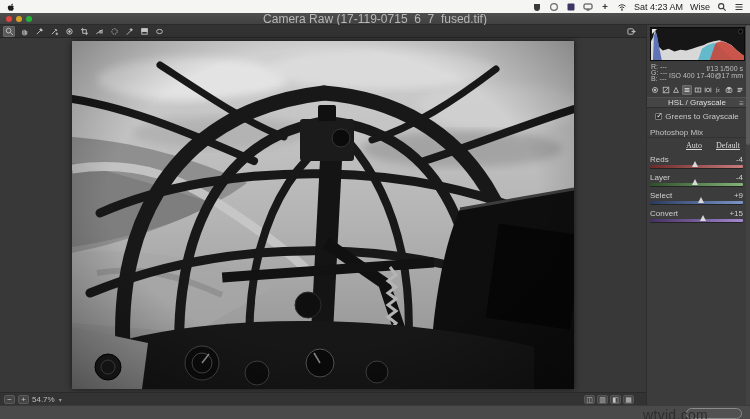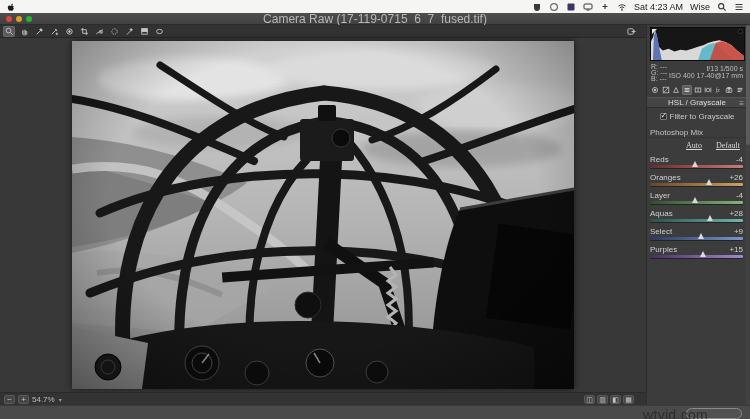--- a/index.html
+++ b/index.html
@@ -419,63 +419,51 @@
             </svg>
           </div>
         </div>
 
       <div class="phead">
         <span>HSL / Grayscale</span>
         <span class="pmenu">≡</span>
       </div>
 
       <div class="convert-row">
-        <span class="checkbox"><span class="mark">✓</span></span><span>Filter to Grayscale</span>
+        <span class="checkbox"><span class="mark">✓</span></span><span>Greens to Grayscale</span>
       </div>
 
       <div class="mix-row">Photoshop Mix</div>
 
       <div class="autodef">
         <span>Auto</span>
         <span>Default</span>
       </div>
 
       <div class="sliders" id="sliders">
           <div class="srow">
             <span class="lab">Reds</span>
             <span class="val">-4</span>
             <div class="strack" style="background:linear-gradient(90deg,#6b2a2a,#c97b7b)"></div>
             <div class="sthumb" style="left:calc(48% - 3px)"></div>
           </div>
           <div class="srow">
-            <span class="lab">Oranges</span>
-            <span class="val">+26</span>
-            <div class="strack" style="background:linear-gradient(90deg,#6b452a,#cfa05e)"></div>
-            <div class="sthumb" style="left:calc(63% - 3px)"></div>
-          </div>
-          <div class="srow">
             <span class="lab">Layer</span>
             <span class="val">-4</span>
             <div class="strack" style="background:linear-gradient(90deg,#2f4f2c,#83b477)"></div>
             <div class="sthumb" style="left:calc(48% - 3px)"></div>
-          </div>
-          <div class="srow">
-            <span class="lab">Aquas</span>
-            <span class="val">+28</span>
-            <div class="strack" style="background:linear-gradient(90deg,#27514e,#6fb5ae)"></div>
-            <div class="sthumb" style="left:calc(64% - 3px)"></div>
           </div>
           <div class="srow">
             <span class="lab">Select</span>
             <span class="val">+9</span>
             <div class="strack" style="background:linear-gradient(90deg,#2a3a5e,#7b95c9)"></div>
             <div class="sthumb" style="left:calc(54.50000000000001% - 3px)"></div>
           </div>
           <div class="srow">
-            <span class="lab">Purples</span>
+            <span class="lab">Convert</span>
             <span class="val">+15</span>
             <div class="strack" style="background:linear-gradient(90deg,#443060,#a488cf)"></div>
             <div class="sthumb" style="left:calc(57.49999999999999% - 3px)"></div>
           </div>
         </div>
 
       <div class="rscroll">
           <div class="thumb"></div>
         </div>
     </div>

